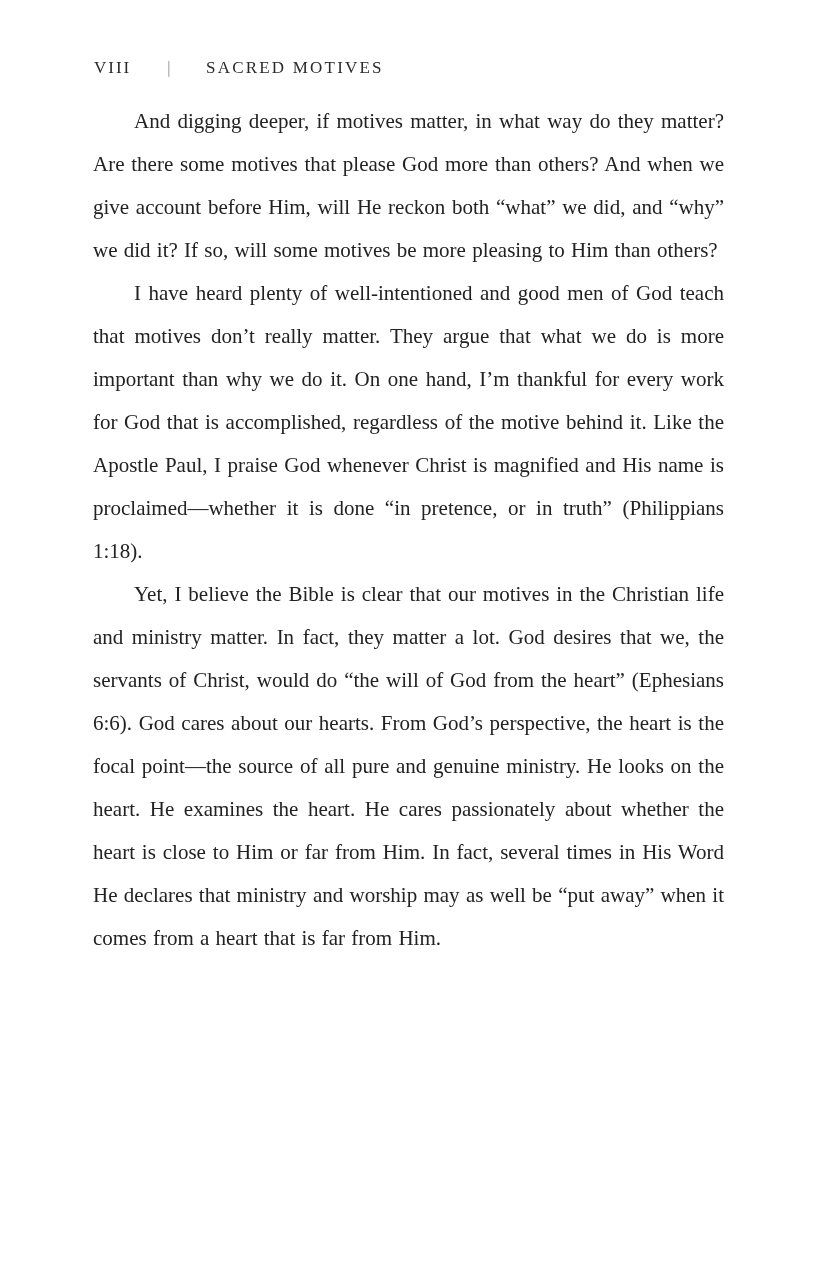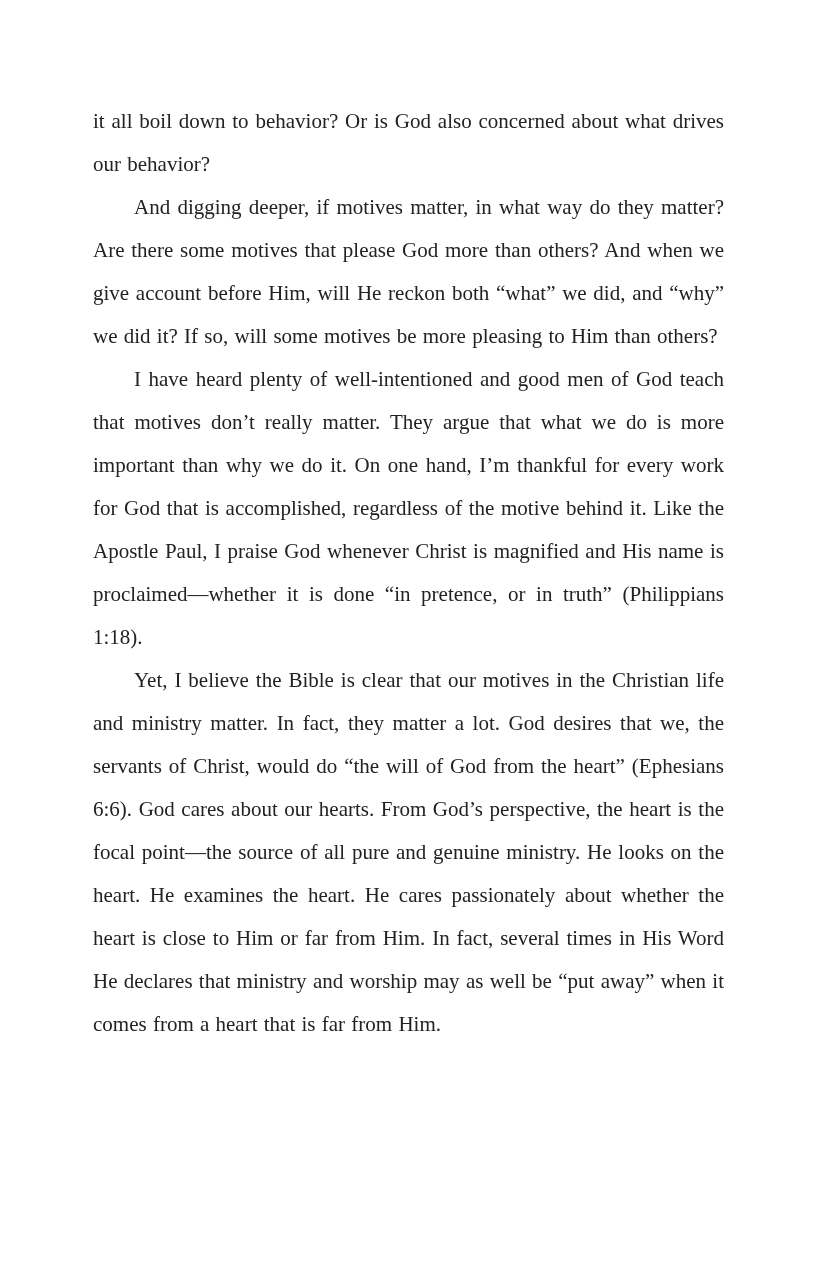--- a/index.html
+++ b/index.html
@@ -59,21 +59,25 @@
   }
   .body-text p.indented {
     text-indent: 41px;
   }
 </style>
 </head>
 <body>
 
 <div class="page">
 
+  <header class="page-header">
+    <span class="page-number">VIII</span>
+    <span class="header-separator">|</span>
+    <span class="running-title">SACRED MOTIVES</span>
+  </header>
 
   <main class="body-text">
-    <p>it all boil down to behavior? Or is God also concerned about what drives our behavior?</p>
     <p class="indented">And digging deeper, if motives matter, in what way do they matter? Are there some motives that please God more than others? And when we give account before Him, will He reckon both “what” we did, and “why” we did it? If so, will some motives be more pleasing to Him than others?</p>
     <p class="indented">I have heard plenty of well-intentioned and good men of God teach that motives don’t really matter. They argue that what we do is more important than why we do it. On one hand, I’m thankful for every work for God that is accomplished, regardless of the motive behind it. Like the Apostle Paul, I praise God whenever Christ is magnified and His name is proclaimed—whether it is done “in pretence, or in truth” (Philippians 1:18).</p>
     <p class="indented">Yet, I believe the Bible is clear that our motives in the Christian life and ministry matter. In fact, they matter a lot. God desires that we, the servants of Christ, would do “the will of God from the heart” (Ephesians 6:6). God cares about our hearts. From God’s perspective, the heart is the focal point—the source of all pure and genuine ministry. He looks on the heart. He examines the heart. He cares passionately about whether the heart is close to Him or far from Him. In fact, several times in His Word He declares that ministry and worship may as well be “put away” when it comes from a heart that is far from Him.</p>
   </main>
 
 </div>
 
 </body></html>

